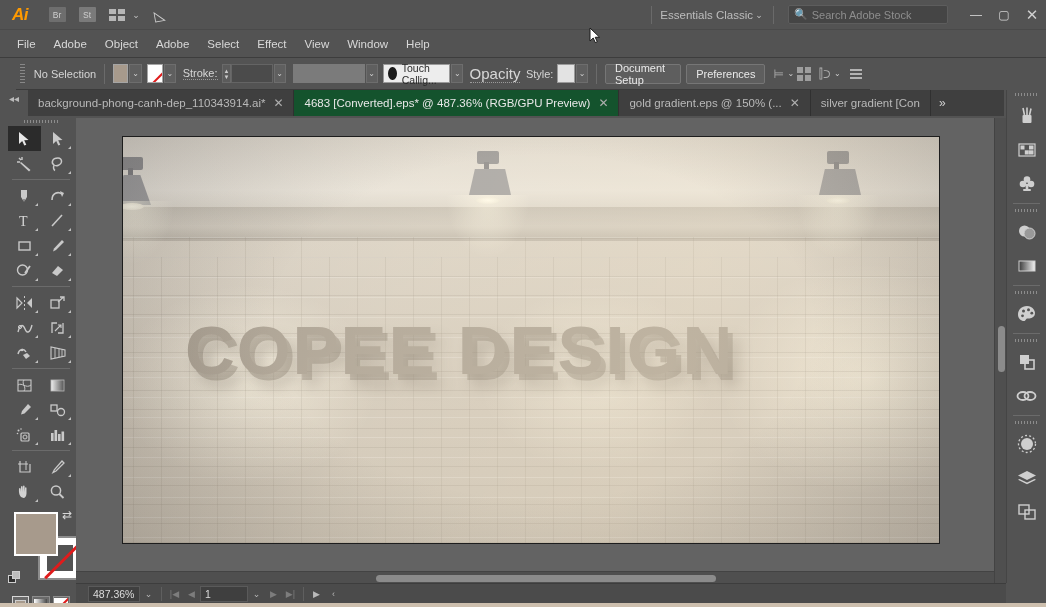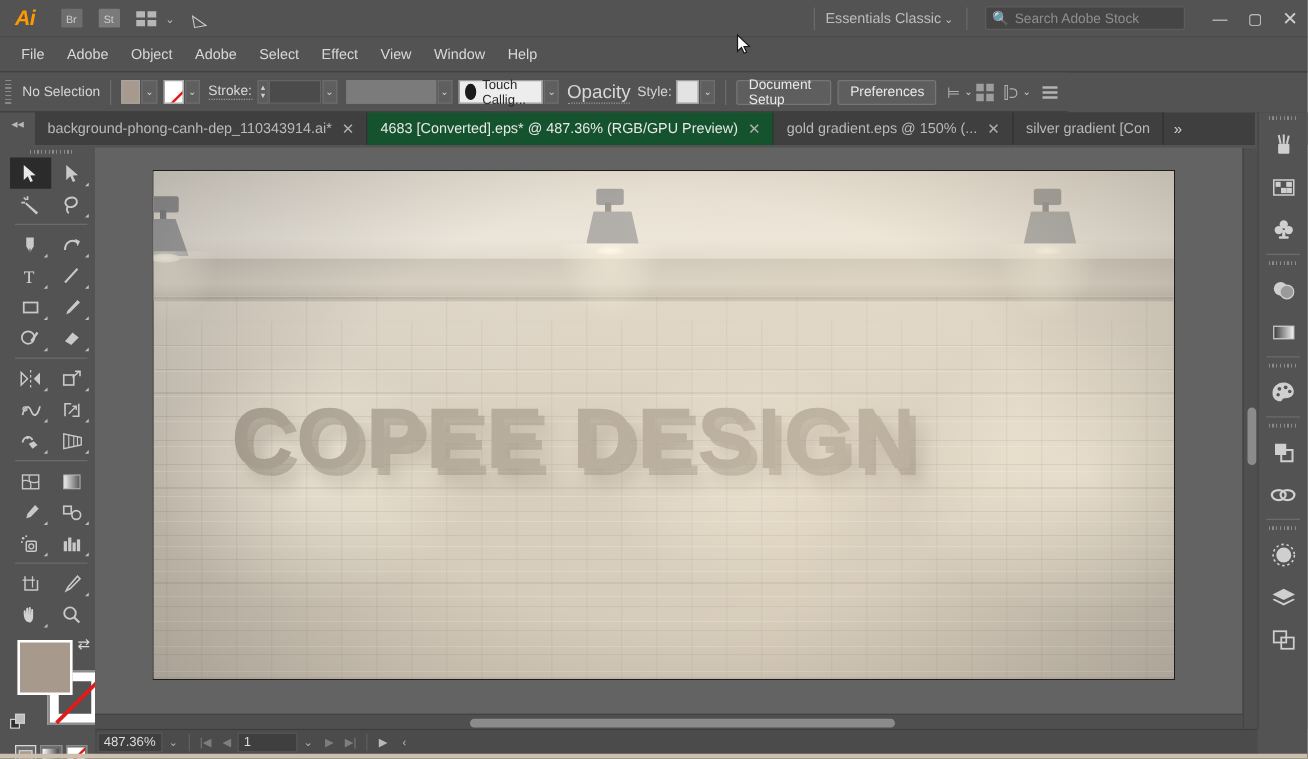--- a/index.html
+++ b/index.html
@@ -54,21 +54,21 @@
   
   .menubar{
     position:absolute;left:0;top:30px;width:1046px;height:28px;
     background:#535353;display:flex;align-items:center;padding-left:8px;
     border-bottom:1px solid #3d3d3d;
   }
   .menu-item{padding:3px 9px;color:#d8d8d8;font-size:11.5px;}
 
   
   .controlbar{
-    position:absolute;left:0;top:58px;width:854px;height:32px;
+    position:absolute;left:16px;top:58px;width:854px;height:32px;
     background:#535353;display:flex;align-items:center;
     border-bottom:1px solid #3b3b3b;
   }
   .grip{width:10px;height:20px;margin:0 3px 0 4px;
         background-image:repeating-linear-gradient(to bottom,#888 0 1px,transparent 1px 3px);
         background-size:5px 100%; background-repeat:no-repeat;}
   .cb-label{color:#d5d5d5;font-size:11px;white-space:nowrap;}
   .cb-sep{width:1px;height:20px;background:#6b6b6b;margin:0 8px;}
   .swatch{width:22px;height:19px;border:1px solid #a5a5a5;background:#a79a8c;}
   .swatch.none{background:#fff;position:relative;overflow:hidden;}
@@ -229,21 +229,21 @@
     background-size:24px 3px;background-repeat:no-repeat;background-position:center 3px;}
   .dk{height:34px;display:flex;align-items:center;justify-content:center;}
   .dock-div{height:1px;background:#6b6b6b;margin:2px 6px;}
 
   
   .statusbar{
     position:absolute;left:76px;bottom:4px;width:930px;height:20px;background:#4b4b4b;
     display:flex;align-items:center;border-top:1px solid #3d3d3d;
   }
   .zoom-field{width:52px;height:16px;background:#3f3f3f;border:1px solid #5a5a5a;color:#ddd;
-    display:flex;align-items:center;padding-left:4px;font-size:10.5px;margin-left:2px;}
+    display:flex;align-items:center;padding-left:4px;font-size:10.5px;margin-left:12px;}
   .sb-btn{width:17px;height:16px;display:flex;align-items:center;justify-content:center;color:#b9b9b9;font-size:9px;}
   .sb-btn.dim{color:#7d7d7d;}
   .page-field{width:48px;height:16px;background:#3f3f3f;border:1px solid #5a5a5a;color:#ddd;
     display:flex;align-items:center;padding-left:4px;font-size:10.5px;}
   .sb-sep{width:1px;height:14px;background:#5f5f5f;margin:0 4px;}
   .sb-status{flex:1;text-align:center;color:#dcdcdc;font-size:10.5px;}
   .taskbar-strip{position:absolute;left:0;bottom:0;width:1046px;height:4px;background:#cdbfae;}
   .cursor{position:absolute;left:589px;top:27px;width:12px;height:18px;pointer-events:none;}
 </style>
 </head>

